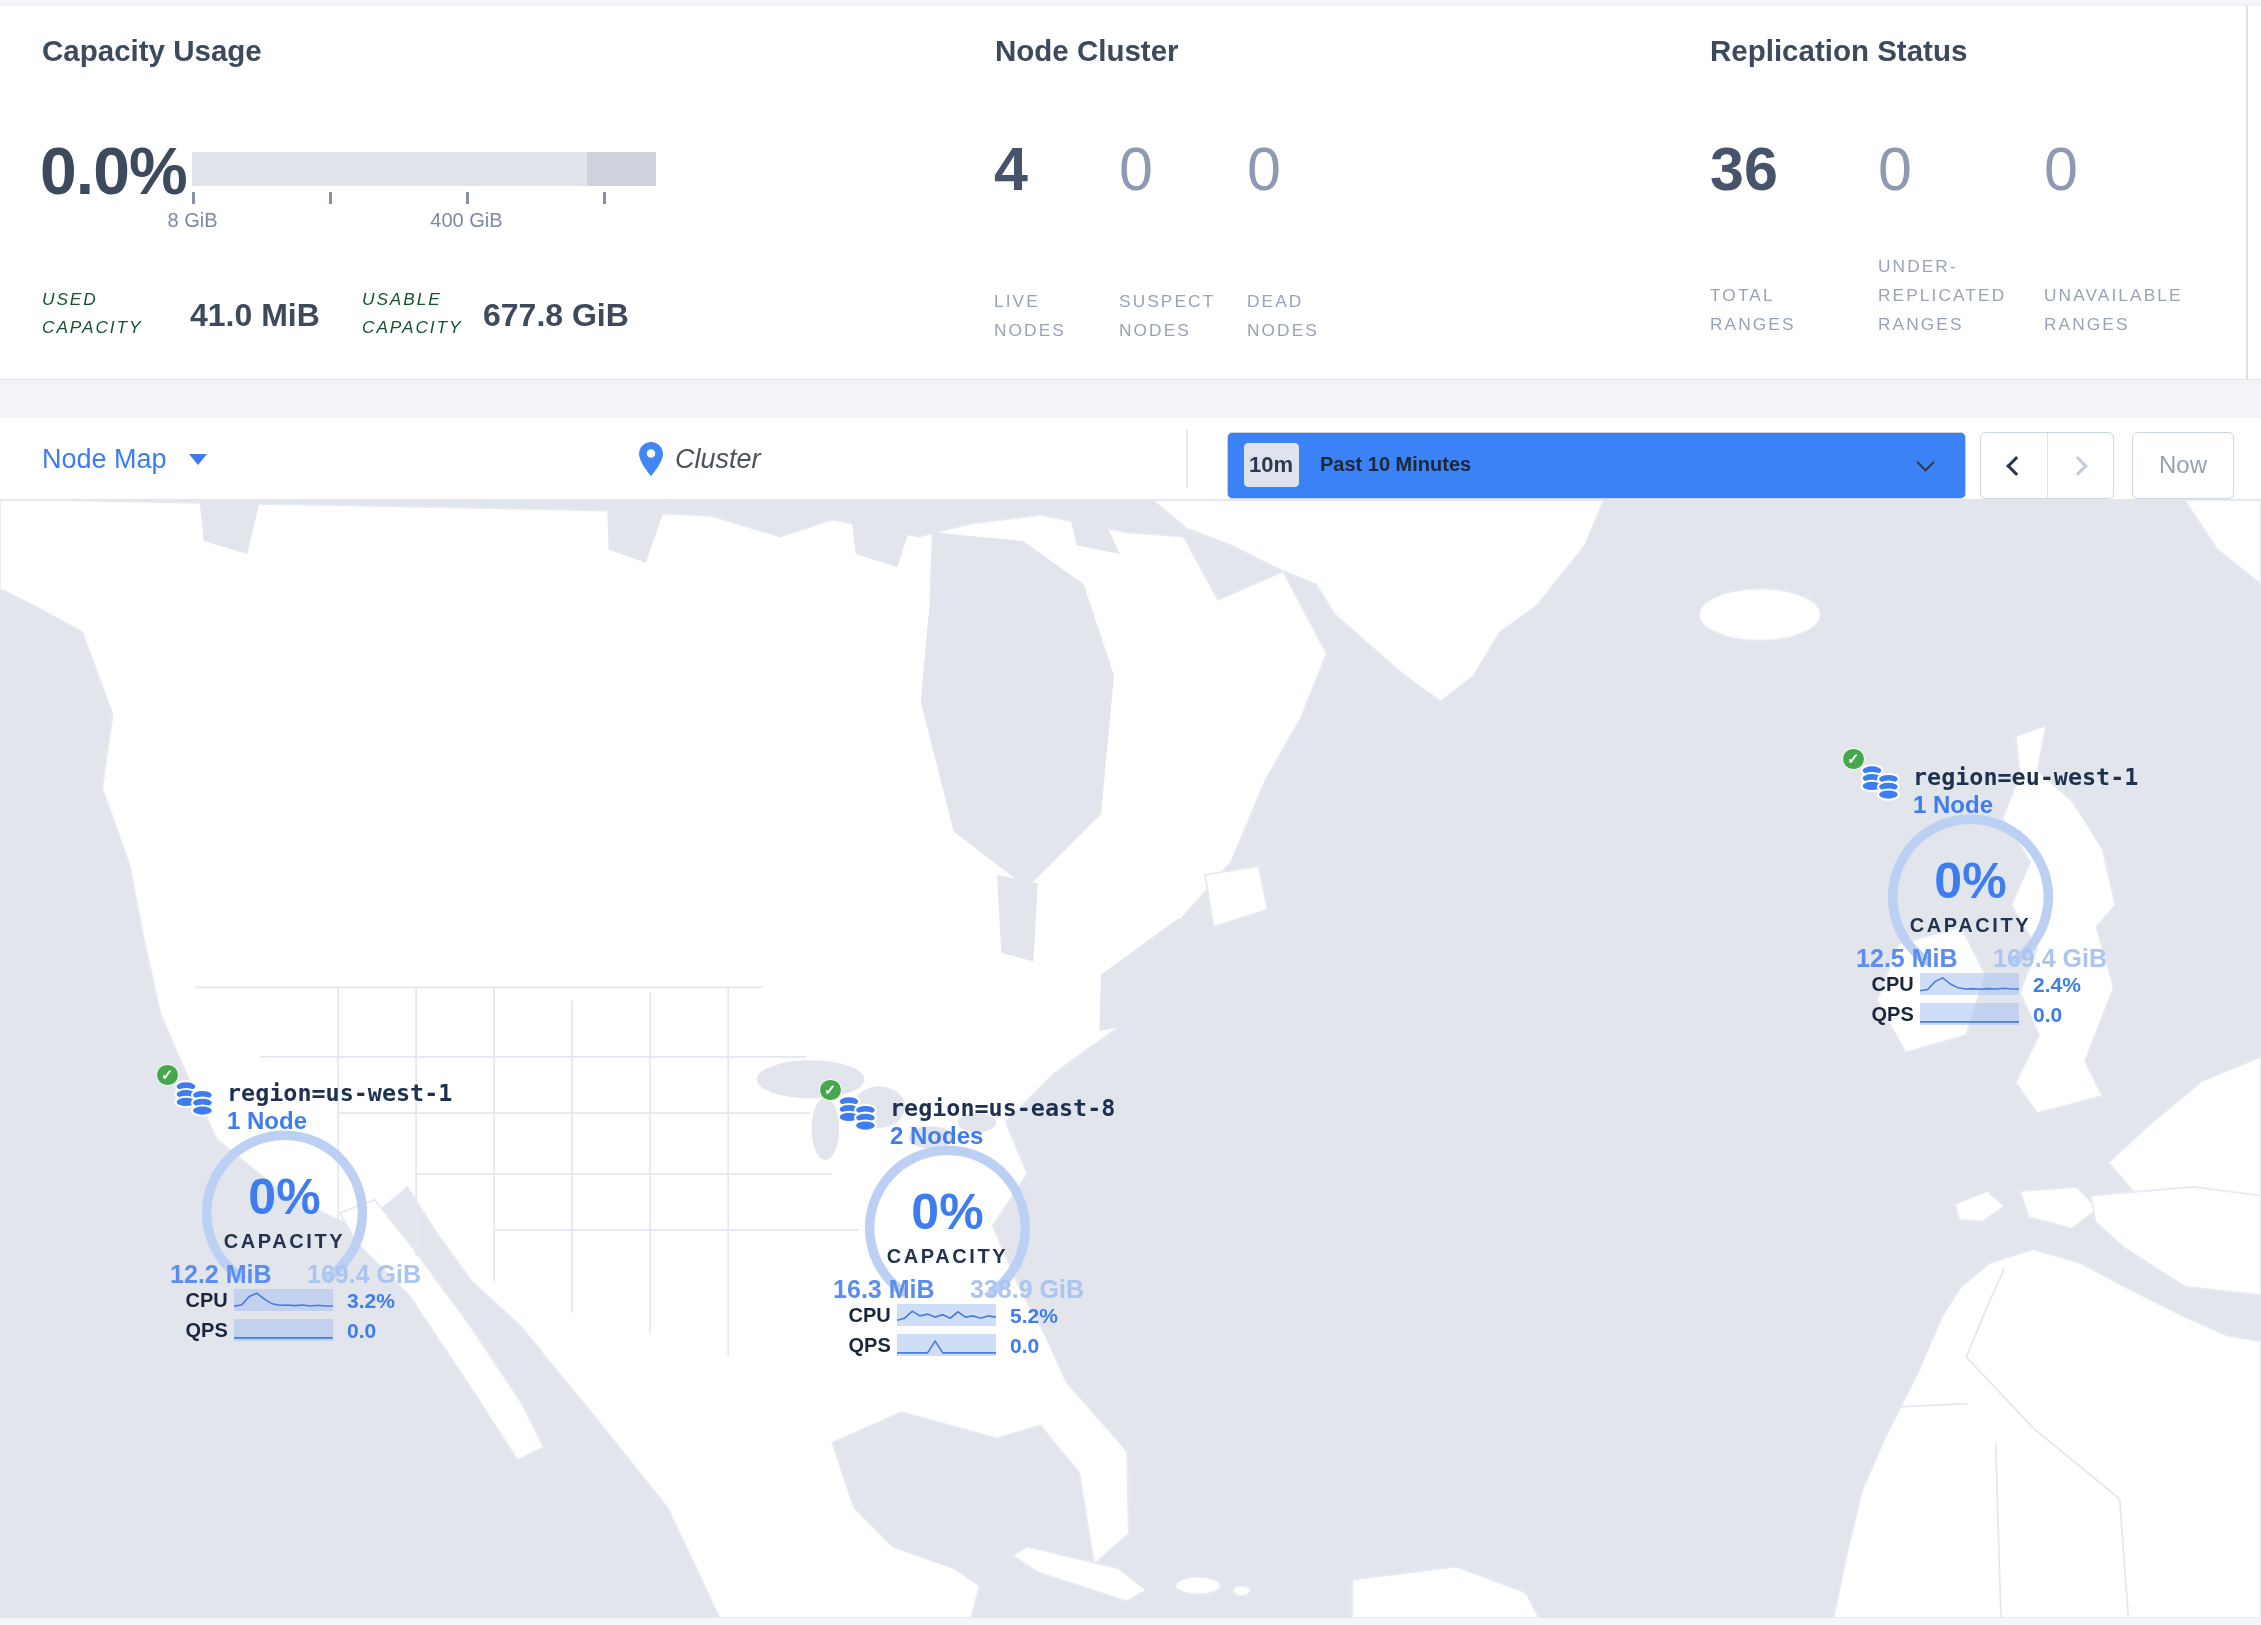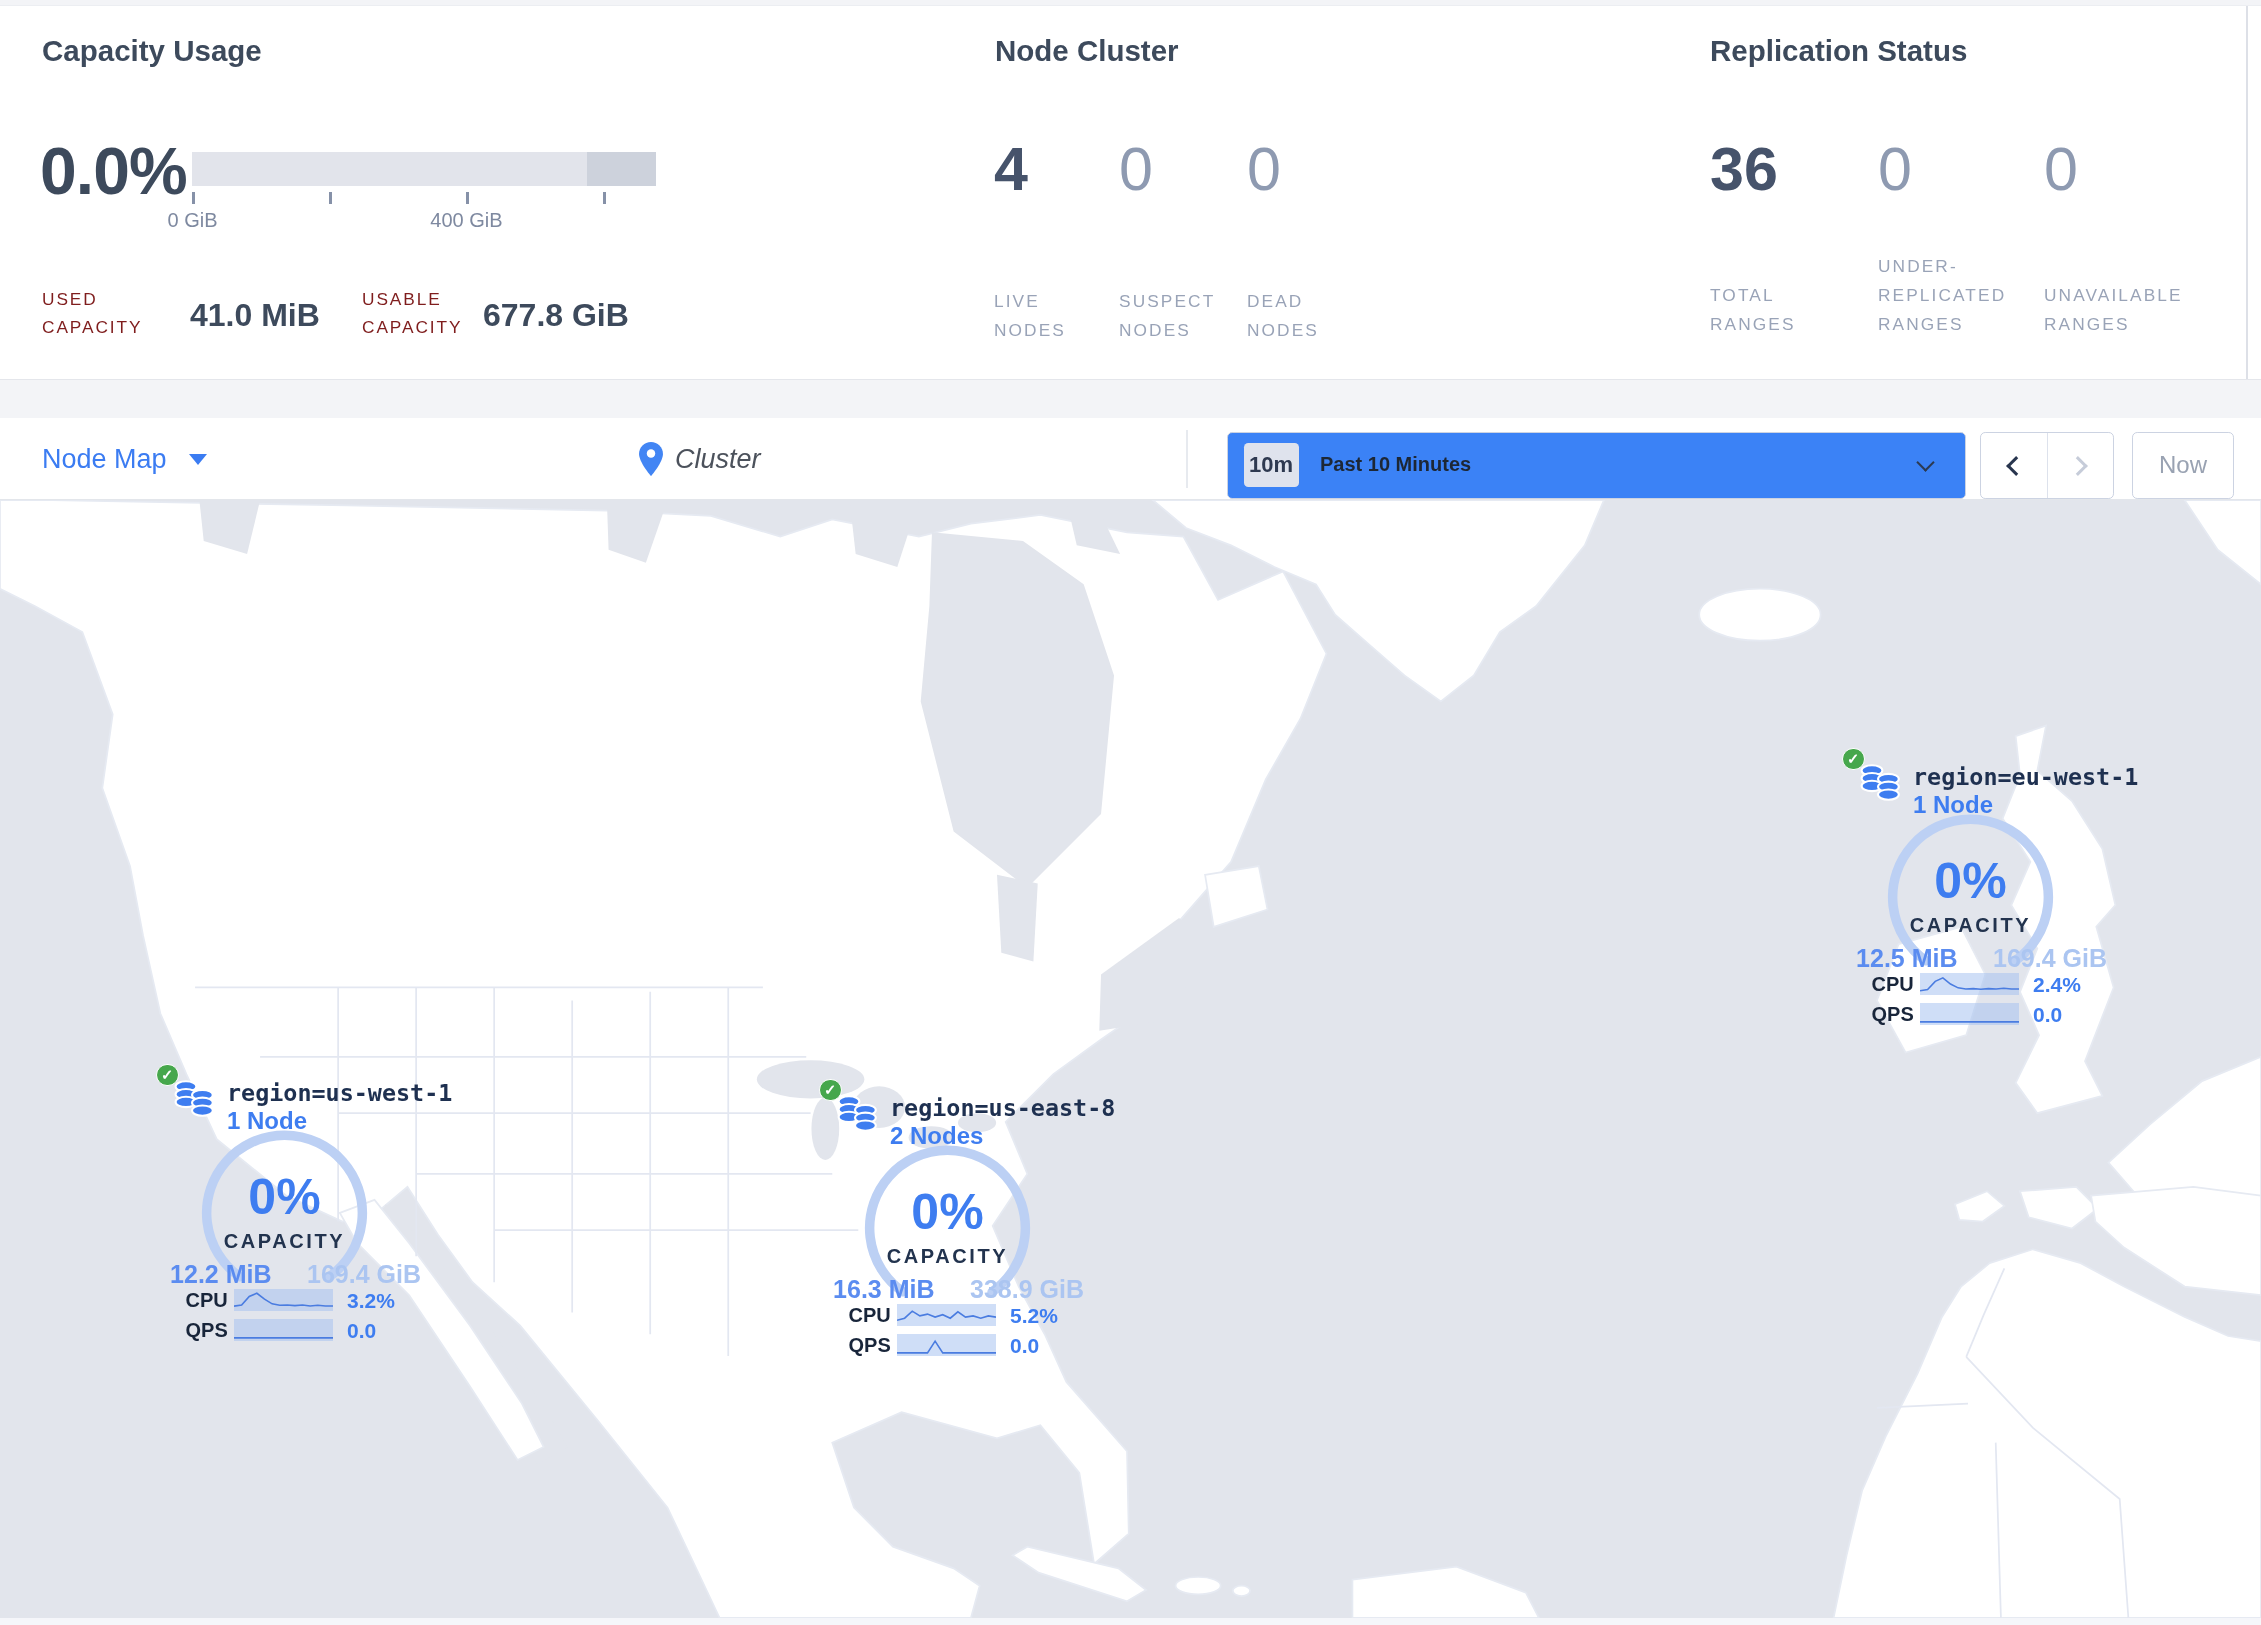--- a/index.html
+++ b/index.html
@@ -8,21 +8,21 @@
 
   
   #stats-panel { position:absolute; left:0; top:5.2px; width:2261px; height:375px;
     background:#ffffff; border-top:0.9px solid #eceef2; border-bottom:0.9px solid #e4e6eb; }
   .sec-title { position:absolute; top:28px; font-size:29.5px; font-weight:700; color:#3d4a5c; }
   #cap-pct { position:absolute; left:40px; top:127px; font-size:66px; font-weight:700; color:#3d4a5c; letter-spacing:-0.9px; }
   #cap-bar { position:absolute; left:192px; top:146px; width:464px; height:34px; background:#e2e4eb; }
   #cap-bar-dark { position:absolute; right:0; top:0; width:69px; height:34px; background:#cdd2dc; }
   .cap-tick { position:absolute; top:186px; width:2.6px; height:12px; background:#8691a8; }
   .cap-tick-label { position:absolute; top:203px; width:121px; text-align:center; font-size:20px; color:#7e89a0; }
-  .small-label { position:absolute; font-size:17.3px; line-height:28px; letter-spacing:1.9px; color:#7f1d1d; }
+  .small-label { position:absolute; font-size:17.3px; line-height:28px; letter-spacing:1.9px; color:#14532d;font-style:italic; }
   .big-value { position:absolute; top:291px; font-size:32px; font-weight:700; color:#3d4a5c; }
   .stat-num { position:absolute; top:128px; font-size:61px; font-weight:700; color:#46536b; }
   .stat-num.muted { color:#8e9ab1; font-weight:400; }
   .stat-label { position:absolute; font-size:17.3px; line-height:29px; letter-spacing:2.1px; color:#99a3b7; }
   #scrollbar-line { position:absolute; left:2246px; top:0; width:1.7px; height:373px; background:#dde0e7; }
 
   
   #toolbar { position:absolute; left:0; top:418px; width:2261px; height:82px;
     background:#ffffff; border-bottom:0.9px solid #e3e6eb; }
   #view-selector { position:absolute; left:42px; top:0; height:82px; line-height:82px;
@@ -88,21 +88,21 @@
 
   <div class="sec-title" style="left:42px">Capacity Usage</div>
   <div id="cap-pct">0.0%</div>
   <div id="cap-bar">
     <div id="cap-bar-dark"></div>
   </div>
   <div class="cap-tick" style="left:192px"></div>
   <div class="cap-tick" style="left:329px"></div>
   <div class="cap-tick" style="left:466px"></div>
   <div class="cap-tick" style="left:603px"></div>
-  <div class="cap-tick-label" style="left:132px">0 GiB</div>
+  <div class="cap-tick-label" style="left:132px">8 GiB</div>
   <div class="cap-tick-label" style="left:406px">400 GiB</div>
 
   <div class="small-label" style="left:42px; top:279px">
     <div>USED</div>
     <div>CAPACITY</div>
   </div>
   <div class="big-value" style="left:190px">41.0 MiB</div>
   <div class="small-label" style="left:362px; top:279px">
     <div>USABLE</div>
     <div>CAPACITY</div>

